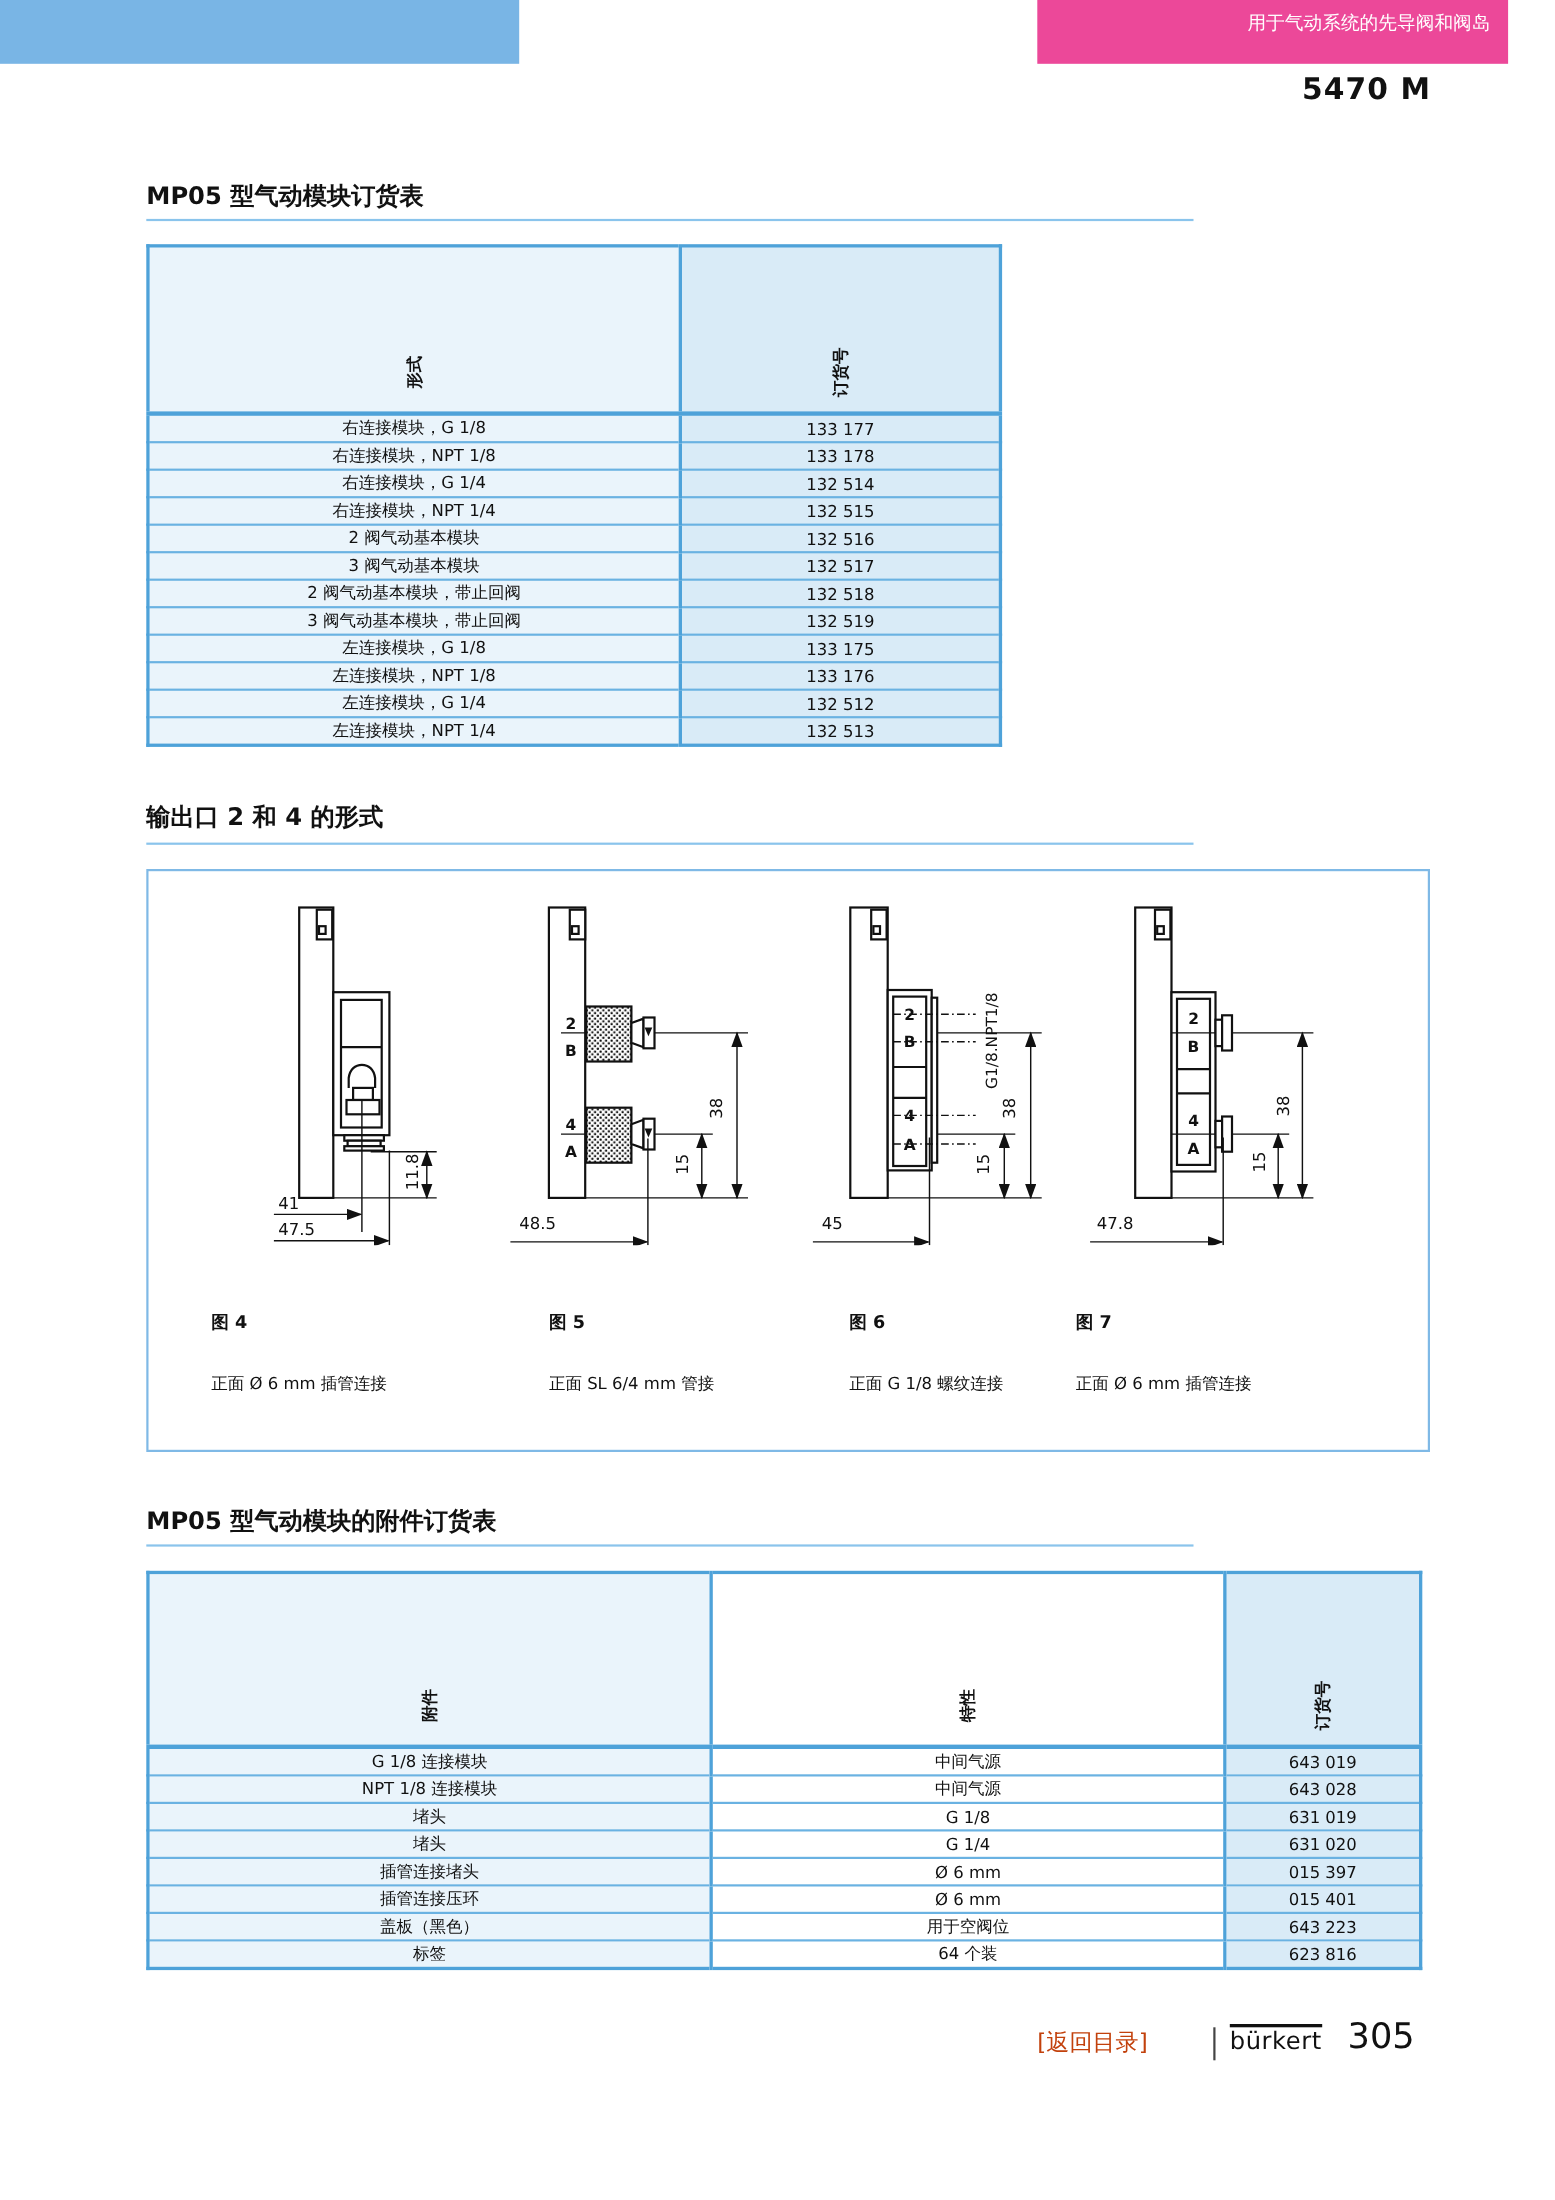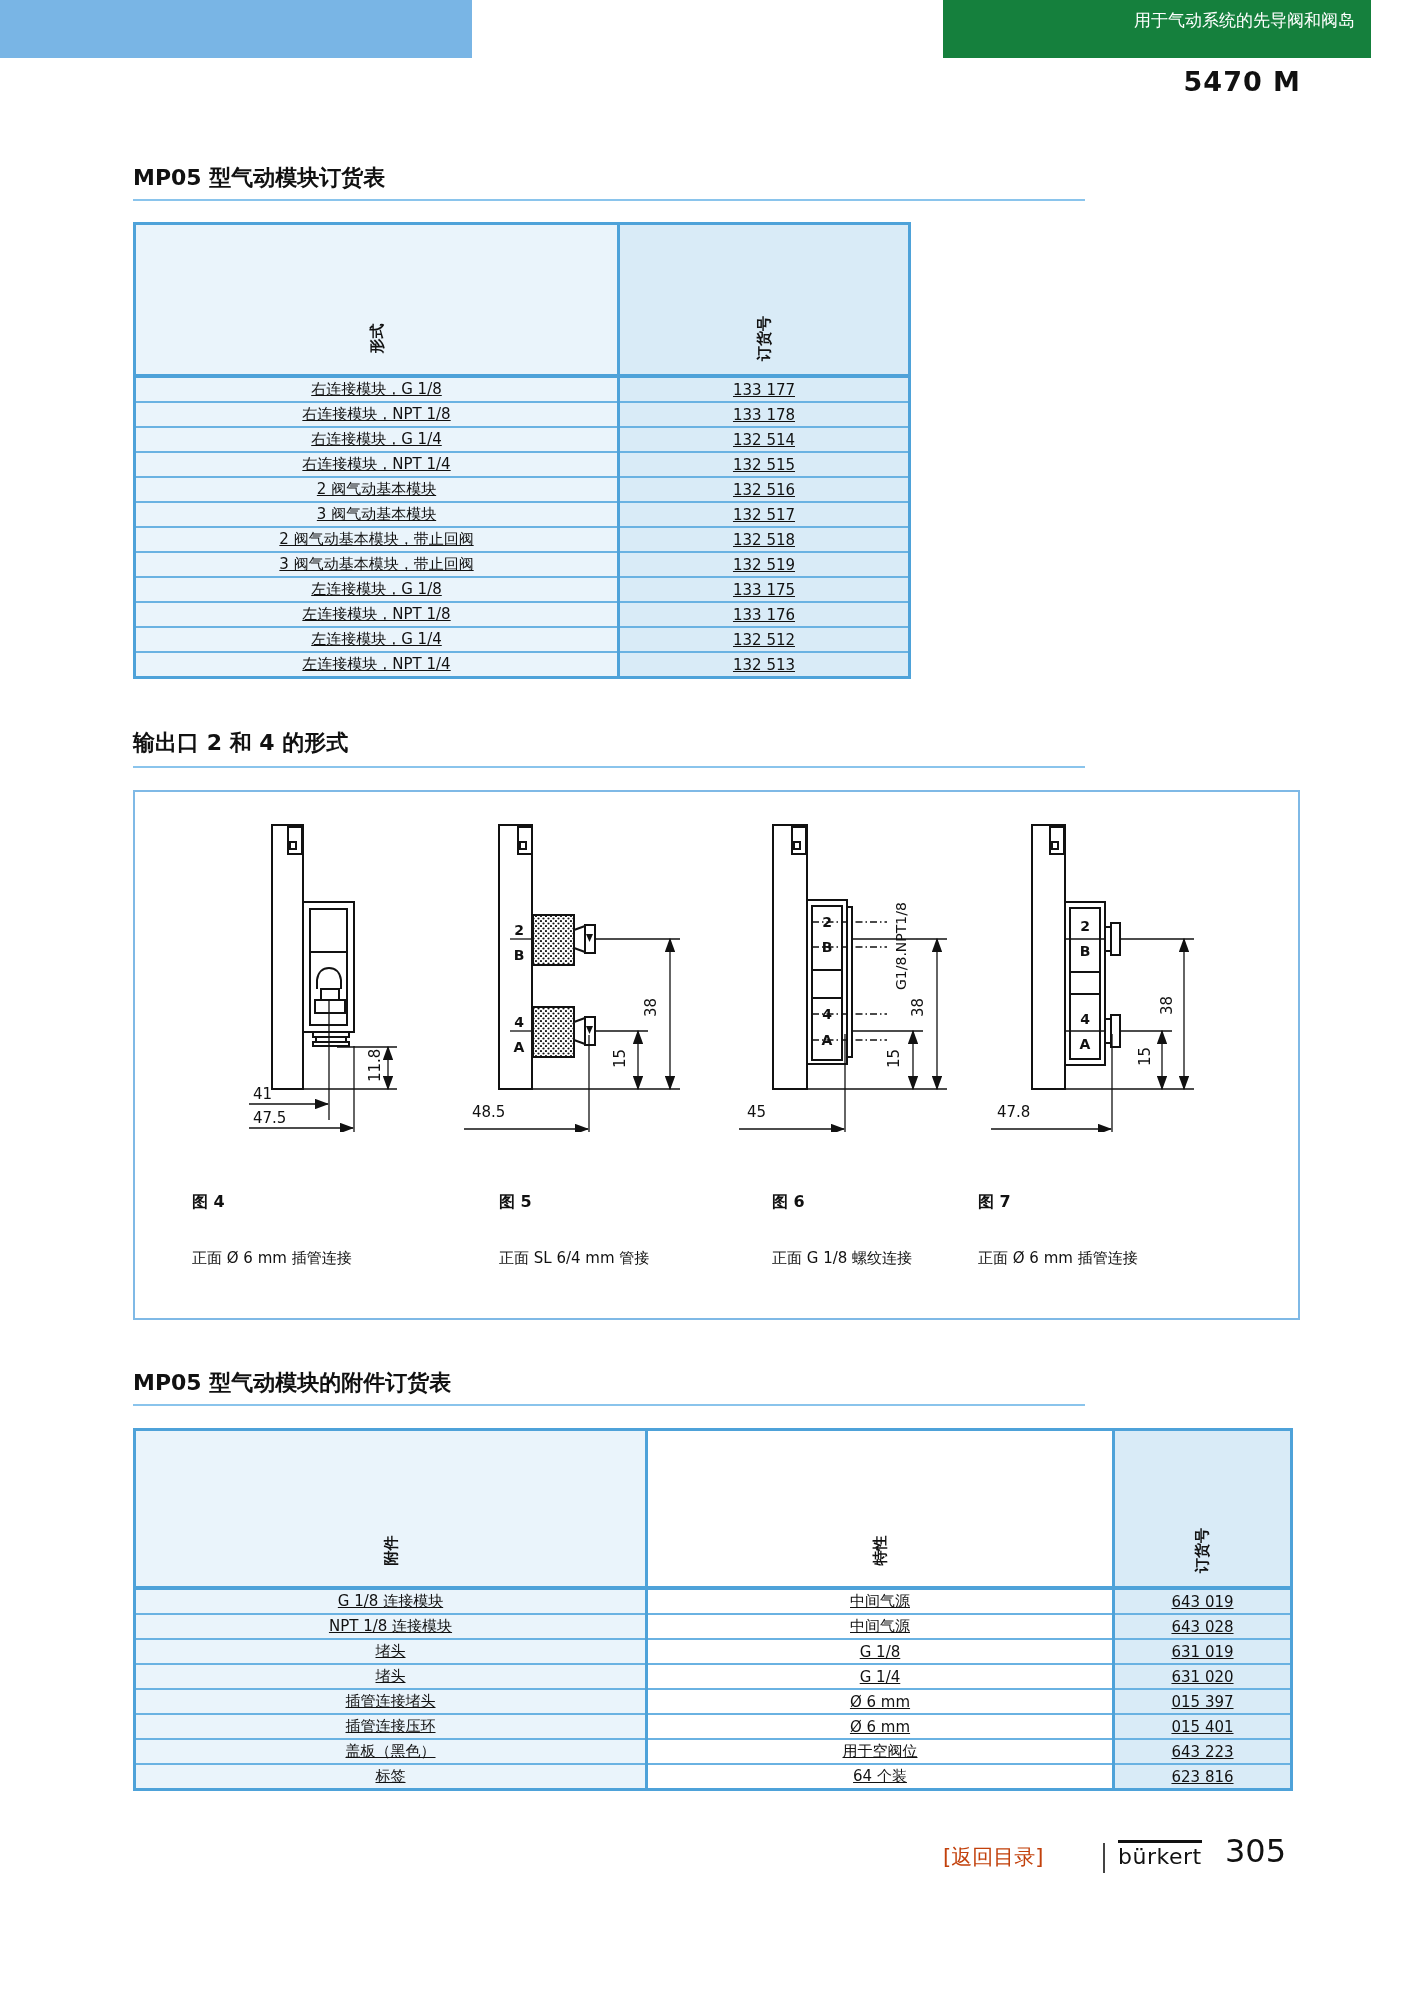--- a/index.html
+++ b/index.html
@@ -1,33 +1,33 @@
 <!DOCTYPE html>
 <html><head>
 <meta charset="utf-8">
 <style>
   html,body{margin:0;padding:0;background:#fff;}
   .page{position:relative;width:1414px;height:2000px;background:#fff;overflow:hidden;
         font-family:"DejaVu Sans",sans-serif;color:#111;}
   
   .bar{position:absolute;top:0;height:58px;}
   .bar-left{left:0;width:472px;background:#79B5E5;}
-  .bar-right{left:943px;width:428px;background:#15803d;color:#fff;
+  .bar-right{left:943px;width:428px;background:#ec4899;color:#fff;
              box-sizing:border-box;text-align:right;padding:9px 16px 0 0;font-size:17px;}
   .doc-number{position:absolute;top:66px;left:1100px;width:201px;text-align:right;
               font-size:27px;font-weight:bold;letter-spacing:1px;}
   
   .sec-title{position:absolute;left:133px;font-size:22px;font-weight:bold;white-space:nowrap;}
   .rule{position:absolute;left:133px;width:952px;height:2px;background:#8AC4EC;}
   
   table{border-collapse:collapse;table-layout:fixed;position:absolute;background:#fff;
         border:3px solid #4EA2D9;font-size:15px;}
   th{vertical-align:bottom;text-align:center;border-bottom:4px solid #4EA2D9;}
   td{height:23px;text-align:center;padding:0 6px;border-top:2px solid #6AB2E2;
-     overflow:hidden;white-space:nowrap;text-decoration:underline;}
+     overflow:hidden;white-space:nowrap;}
   .t1{left:133px;top:222px;width:775px;}
   .t1 th{height:122px;}
   .t2{left:133px;top:1428px;width:1157px;}
   .t2 th{height:128px;}
   .c1{background:#EAF4FB;}
   .c2{background:#D9EBF7;border-left:3px solid #4EA2D9;}
   .c2w{background:#ffffff;border-left:3px solid #4EA2D9;}
   .c3{background:#D9EBF7;border-left:3px solid #4EA2D9;}
   .v-head{display:inline-block;transform:rotate(-90deg);font-weight:bold;font-size:15px;
           white-space:nowrap;}

